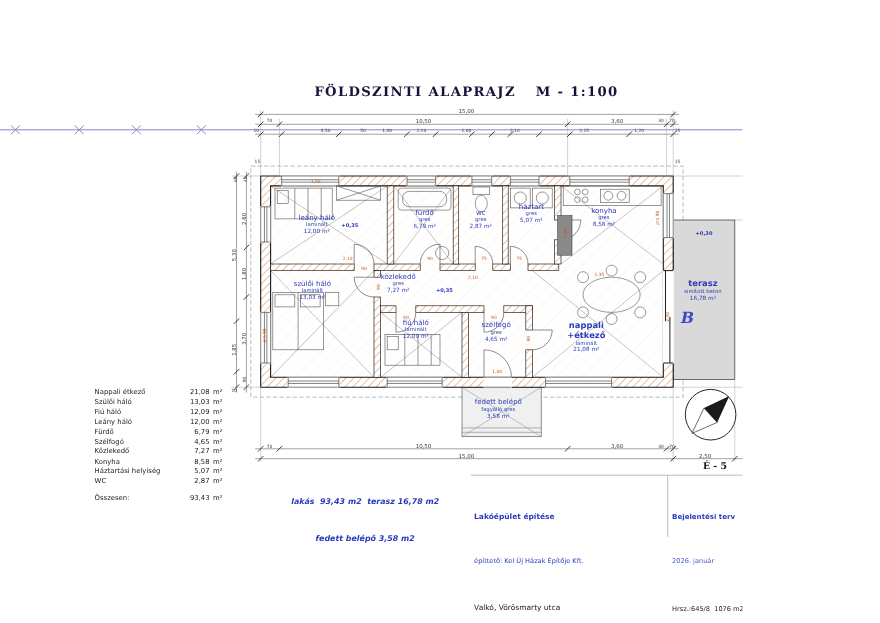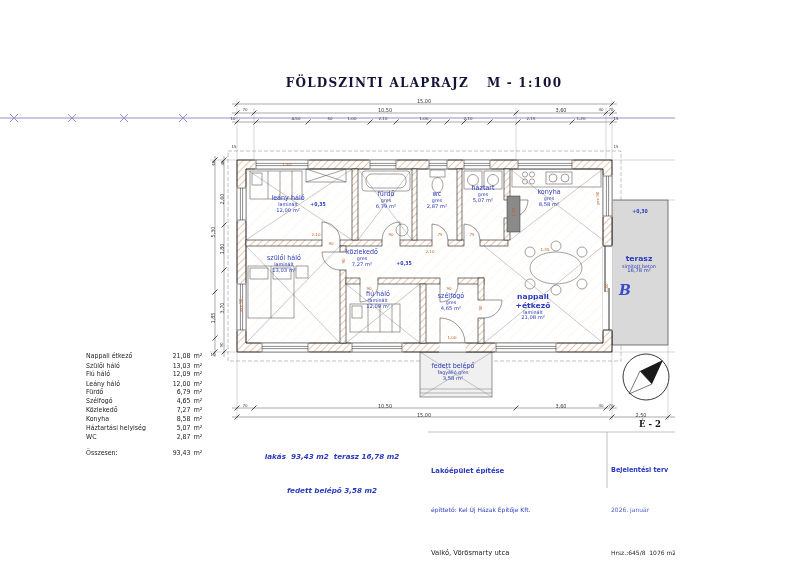--- a/index.html
+++ b/index.html
@@ -431,21 +431,21 @@
 
       <span class="dim b" style="left: 318px; top: 205px;">+0,35</span>
 
       <span class="dim b" style="left: 404px; top: 264px;">+0,35</span>
 
       <span class="dim b" style="left: 640px; top: 212px;">+0,30</span>
     </div>
 
   <div class="section-b">B</div>
 
-  <div class="north-label">É - 2</div>
+  <div class="north-label">É - 5</div>
 
   <div class="area-table">
     <div>
 
         <div class="trow">
           <span class="tlabel">Nappali étkező</span>
           <span class="tval">21,08</span>
           <span class="tunit">m²</span>
         </div>
 

